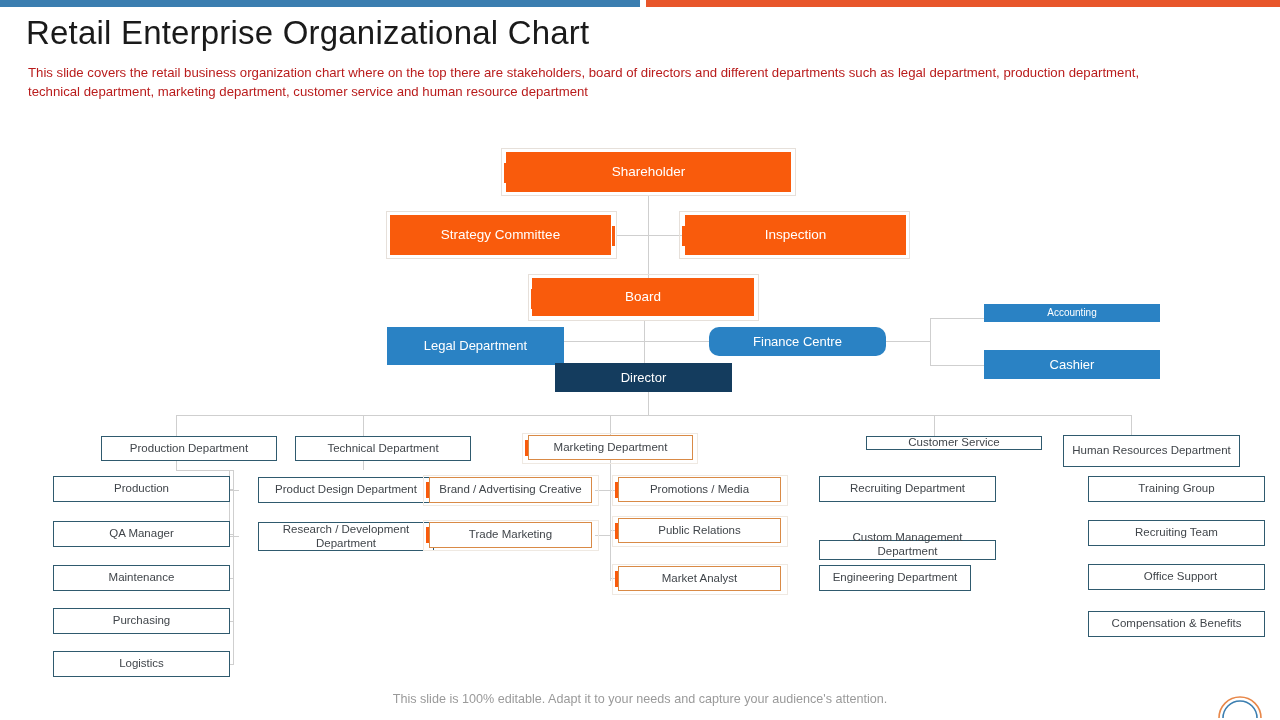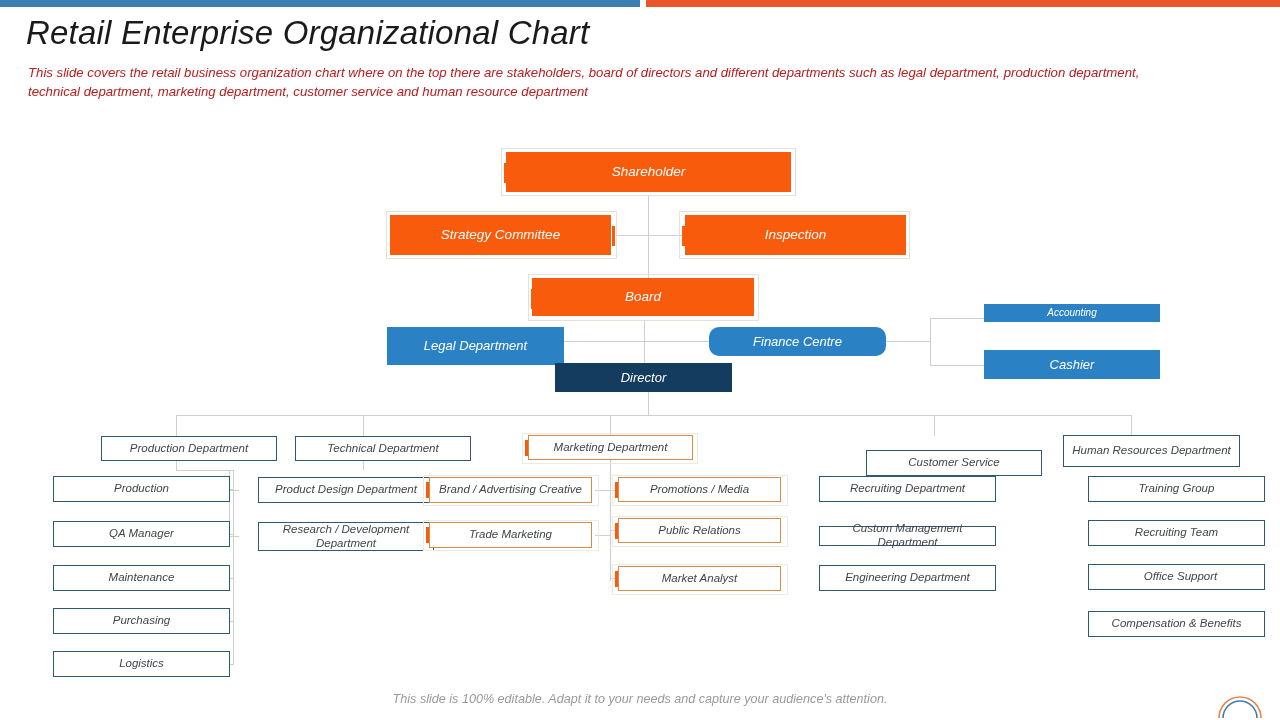--- a/index.html
+++ b/index.html
@@ -3,21 +3,21 @@
 <meta charset="utf-8">
 <title>Retail Enterprise Organizational Chart</title>
 <style>
   html,body{margin:0;padding:0;}
   body{
     width:1280px;height:720px;overflow:hidden;
     background:#ffffff;
     font-family:"Liberation Sans","DejaVu Sans",sans-serif;
     -webkit-font-smoothing:antialiased;
   }
-  #slide{position:relative;width:1280px;height:720px;background:#fff;font-style:italic;}
+  #slide{position:relative;width:1280px;height:720px;background:#fff;}
 
   
   .topbar{position:absolute;top:0;height:7px;}
   .topbar-blue{left:0;width:640px;background:#3b7eb0;}
   .topbar-orange{left:646px;right:0;background:#e8562a;}
 
   
   #page-title{
     position:absolute;left:26px;top:14px;
     font-size:33px;font-weight:400;color:#1a1a1a;
@@ -175,21 +175,21 @@
   <div class="node n-outline" style="left:275px;top:436px;width:176px;height:25px;font-size:11.5px;">
     <span class="lbl">Technical Department</span>
   </div>
 
   <div class="halo" style="left:522px;top:433px;width:176px;height:31px;"></div>
   <div class="tick" style="left:525px;top:440px;height:16px;"></div>
   <div class="node n-outline-orange" style="left:528px;top:435px;width:165px;height:25px;font-size:11.5px;">
     <span class="lbl">Marketing Department</span>
   </div>
 
-  <div class="node n-outline" style="left:846px;top:450px;width:176px;height:26px;font-size:11.5px;">
+  <div class="node n-outline" style="left:846px;top:436px;width:176px;height:14px;font-size:11.5px;">
     <span class="lbl">Customer Service</span>
   </div>
 
   <div class="node n-outline" style="left:1043px;top:435px;width:177px;height:32px;font-size:11.5px;">
     <span class="lbl">Human Resources Department</span>
   </div>
 
   <div class="node n-outline" style="left:33px;top:476px;width:177px;height:26px;font-size:11.5px;">
     <span class="lbl">Production</span>
   </div>
@@ -239,24 +239,24 @@
 
   <div class="halo" style="left:612px;top:564px;width:176px;height:31px;"></div>
   <div class="tick" style="left:615px;top:571px;height:16px;"></div>
   <div class="node n-outline-orange" style="left:618px;top:566px;width:163px;height:25px;font-size:11.5px;">
     <span class="lbl">Market Analyst</span>
   </div>
 
   <div class="node n-outline" style="left:799px;top:476px;width:177px;height:26px;font-size:11.5px;">
     <span class="lbl">Recruiting Department</span>
   </div>
-  <div class="node n-outline" style="left:799px;top:526px;width:177px;height:20px;font-size:11.5px;">
+  <div class="node n-outline" style="left:799px;top:540px;width:177px;height:20px;font-size:11.5px;align-items:flex-end;">
     <span class="lbl">Custom Management Department</span>
   </div>
-  <div class="node n-outline" style="left:799px;top:565px;width:177px;height:26px;font-size:11.5px;">
+  <div class="node n-outline" style="left:799px;top:565px;width:152px;height:26px;font-size:11.5px;">
     <span class="lbl">Engineering Department</span>
   </div>
 
   <div class="node n-outline" style="left:1068px;top:476px;width:177px;height:26px;font-size:11.5px;">
     <span class="lbl">Training Group</span>
   </div>
   <div class="node n-outline" style="left:1068px;top:520px;width:177px;height:26px;font-size:11.5px;">
     <span class="lbl">Recruiting Team</span>
   </div>
   <div class="node n-outline" style="left:1068px;top:564px;width:177px;height:26px;font-size:11.5px;padding-left:8px;">

